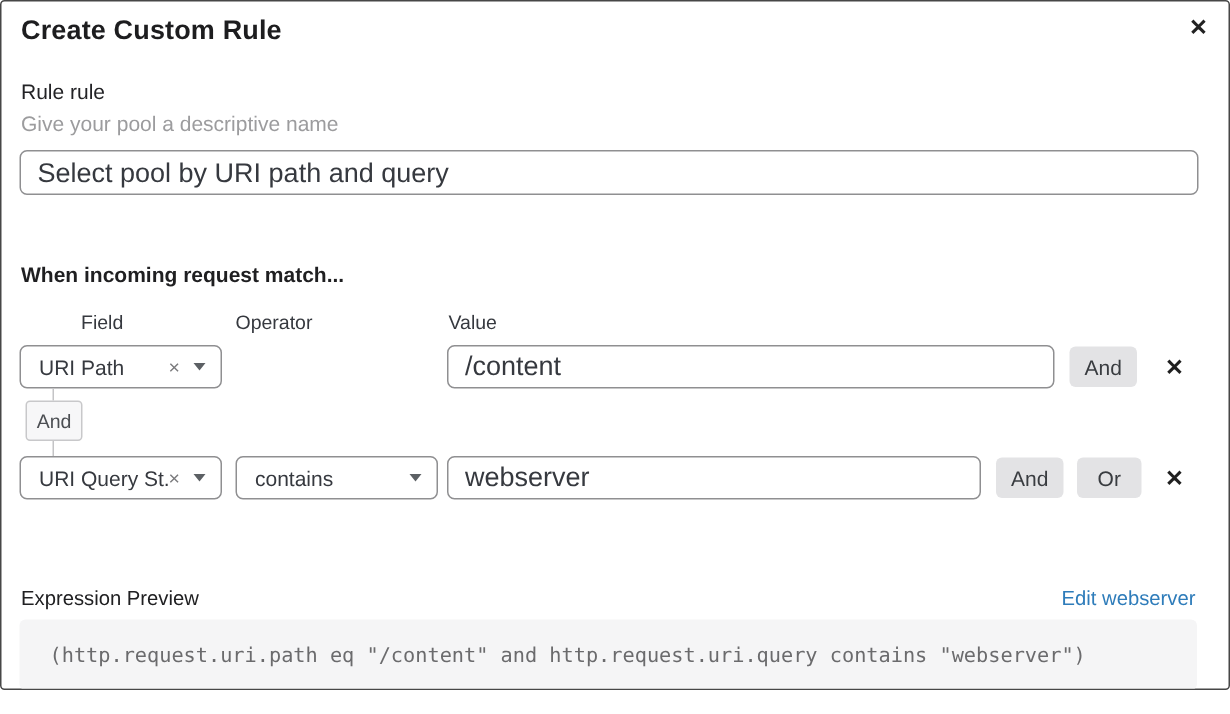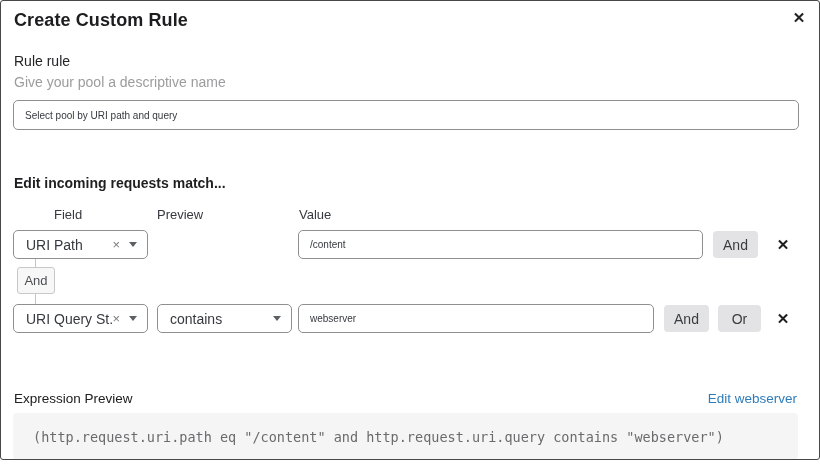--- a/index.html
+++ b/index.html
@@ -31,21 +31,21 @@
   }
 
   .field-label { position: absolute; font-size: 14px; color: #232326; }
   .helper-text { position: absolute; font-size: 14px; color: #9c9c9e; }
 
   .text-input {
     position: absolute;
     height: 30px;
     border: 1px solid #8f8f91; border-radius: 5px;
     padding: 0 11px;
-    font-size: 10px; color: #36393f;
+    font-size: 18px; color: #36393f;
     font-family: "Liberation Sans", sans-serif;
     background: #fff; outline: none;
   }
 
   .section-heading {
     position: absolute; left: 13px; top: 174px;
     font-size: 14px; font-weight: 700; color: #1f1f21;
   }
 
   .col-label { position: absolute; top: 206px; font-size: 13px; color: #36393f; }
@@ -132,24 +132,24 @@
 
 <div class="dialog">
 
   <div class="dialog-title">Create Custom Rule</div>
   <button class="close-btn">✕</button>
 
   <div class="field-label" style="left:13px; top:52px;">Rule rule</div>
   <div class="helper-text" style="left:13px; top:73px;">Give your pool a descriptive name</div>
   <input class="text-input" style="left: 12px; top: 99px; width: 786px;" type="text" value="Select pool by URI path and query">
 
-  <div class="section-heading">Edit incoming requests match...</div>
+  <div class="section-heading">When incoming request match...</div>
 
   <div class="col-label" style="left:13px;margin-left:40px;">Field</div>
-  <div class="col-label" style="left:156px;">Preview</div>
+  <div class="col-label" style="left:156px;">Operator</div>
   <div class="col-label" style="left:298px;">Value</div>
 
   <div class="select" style="left:12px; top:229px;">
     <span class="select-text">URI Path</span>
     <span class="clear-x">×</span>
     <span class="caret"></span>
   </div>
   <input class="text-input" style="left: 297px; top: 229px; width: 405px; height: 29px;" type="text" value="/content">
   <button class="pill-btn" style="left:712px; top:230px; width:45px;">And</button>
   <button class="row-delete" style="left:773px; top:229px;">✕</button>

